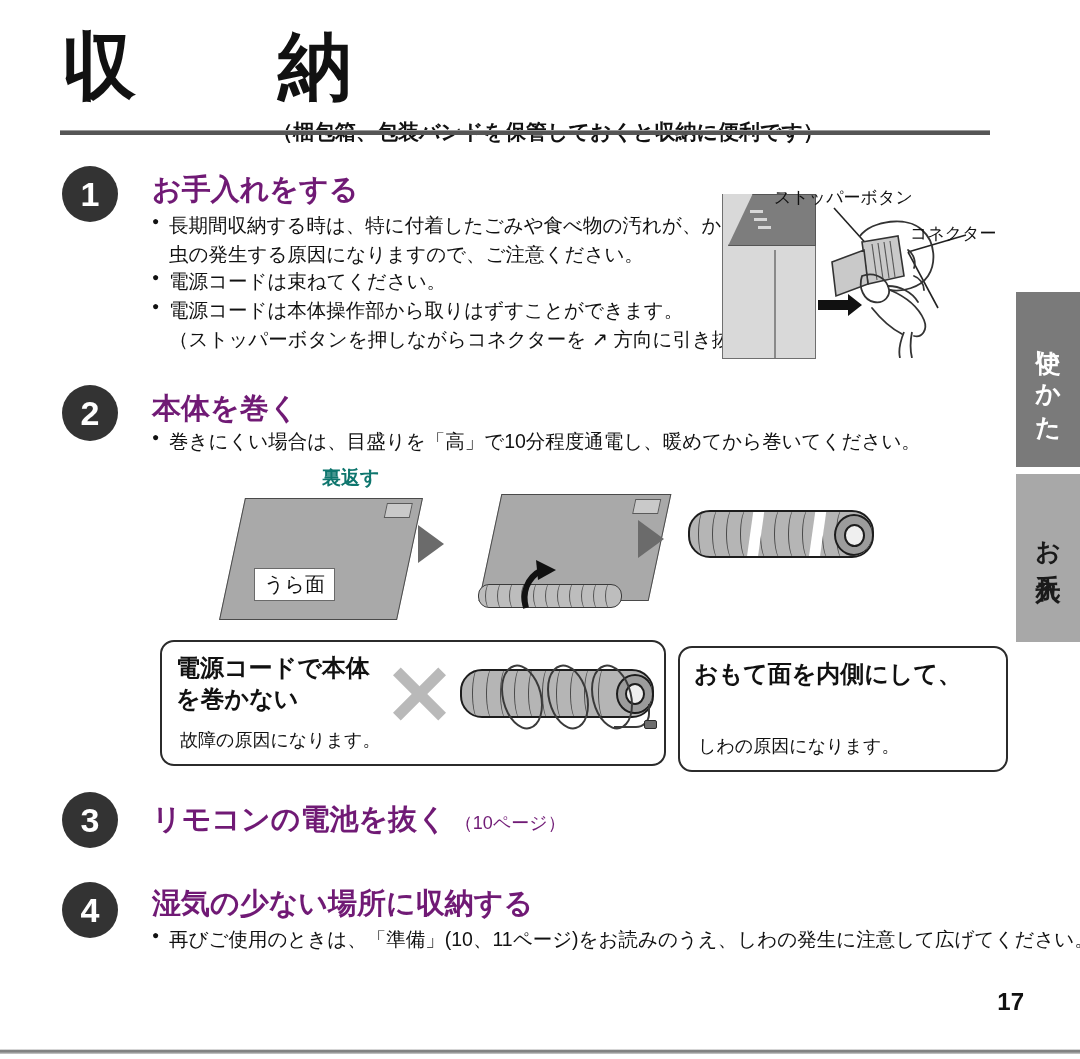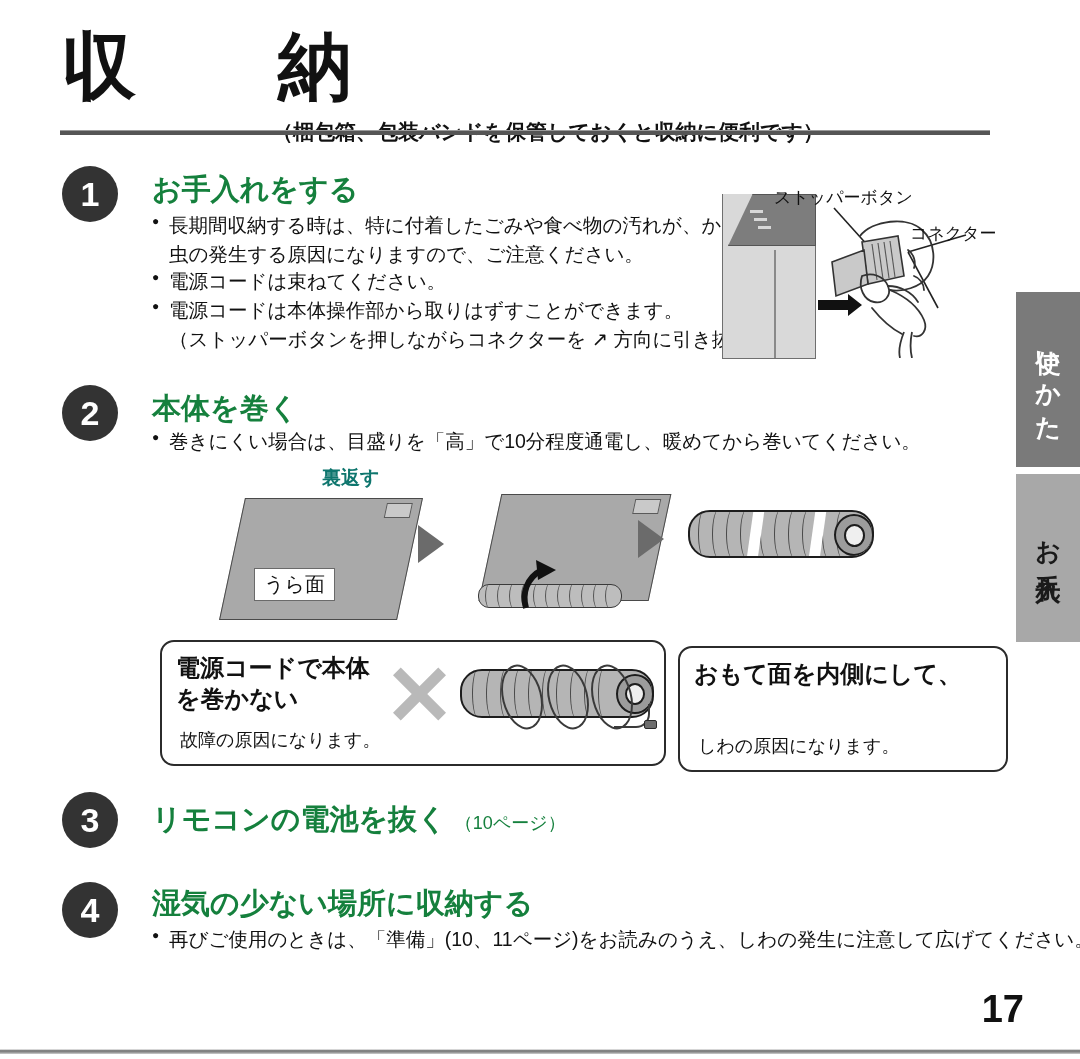--- a/index.html
+++ b/index.html
@@ -85,21 +85,21 @@
     display: flex;
     align-items: center;
     justify-content: center;
     line-height: 1;
   }
 
   .step-title {
     position: absolute;
     font-size: 29px;
     font-weight: bold;
-    color: #15803d;
+    color: #701a75;
     white-space: nowrap;
   }
   .step-title .page-ref {
     font-size: 18px;
     font-weight: normal;
     margin-left: 8px;
   }
 
   .bullets {
     position: absolute;
@@ -460,21 +460,21 @@
     height: 168px;
     background: #a8a8a8;
   }
   .tab-care .vtext { color: #1a1a1a; }
 
   
   .page-number {
     position: absolute;
     right: 56px;
     top: 988px;
-    font-size: 38px;
+    font-size: 24px;
     font-weight: bold;
     color: #111111;
   }
 </style>
 </head>
 <body>
 
 <div class="page">
 
   <div class="header">

